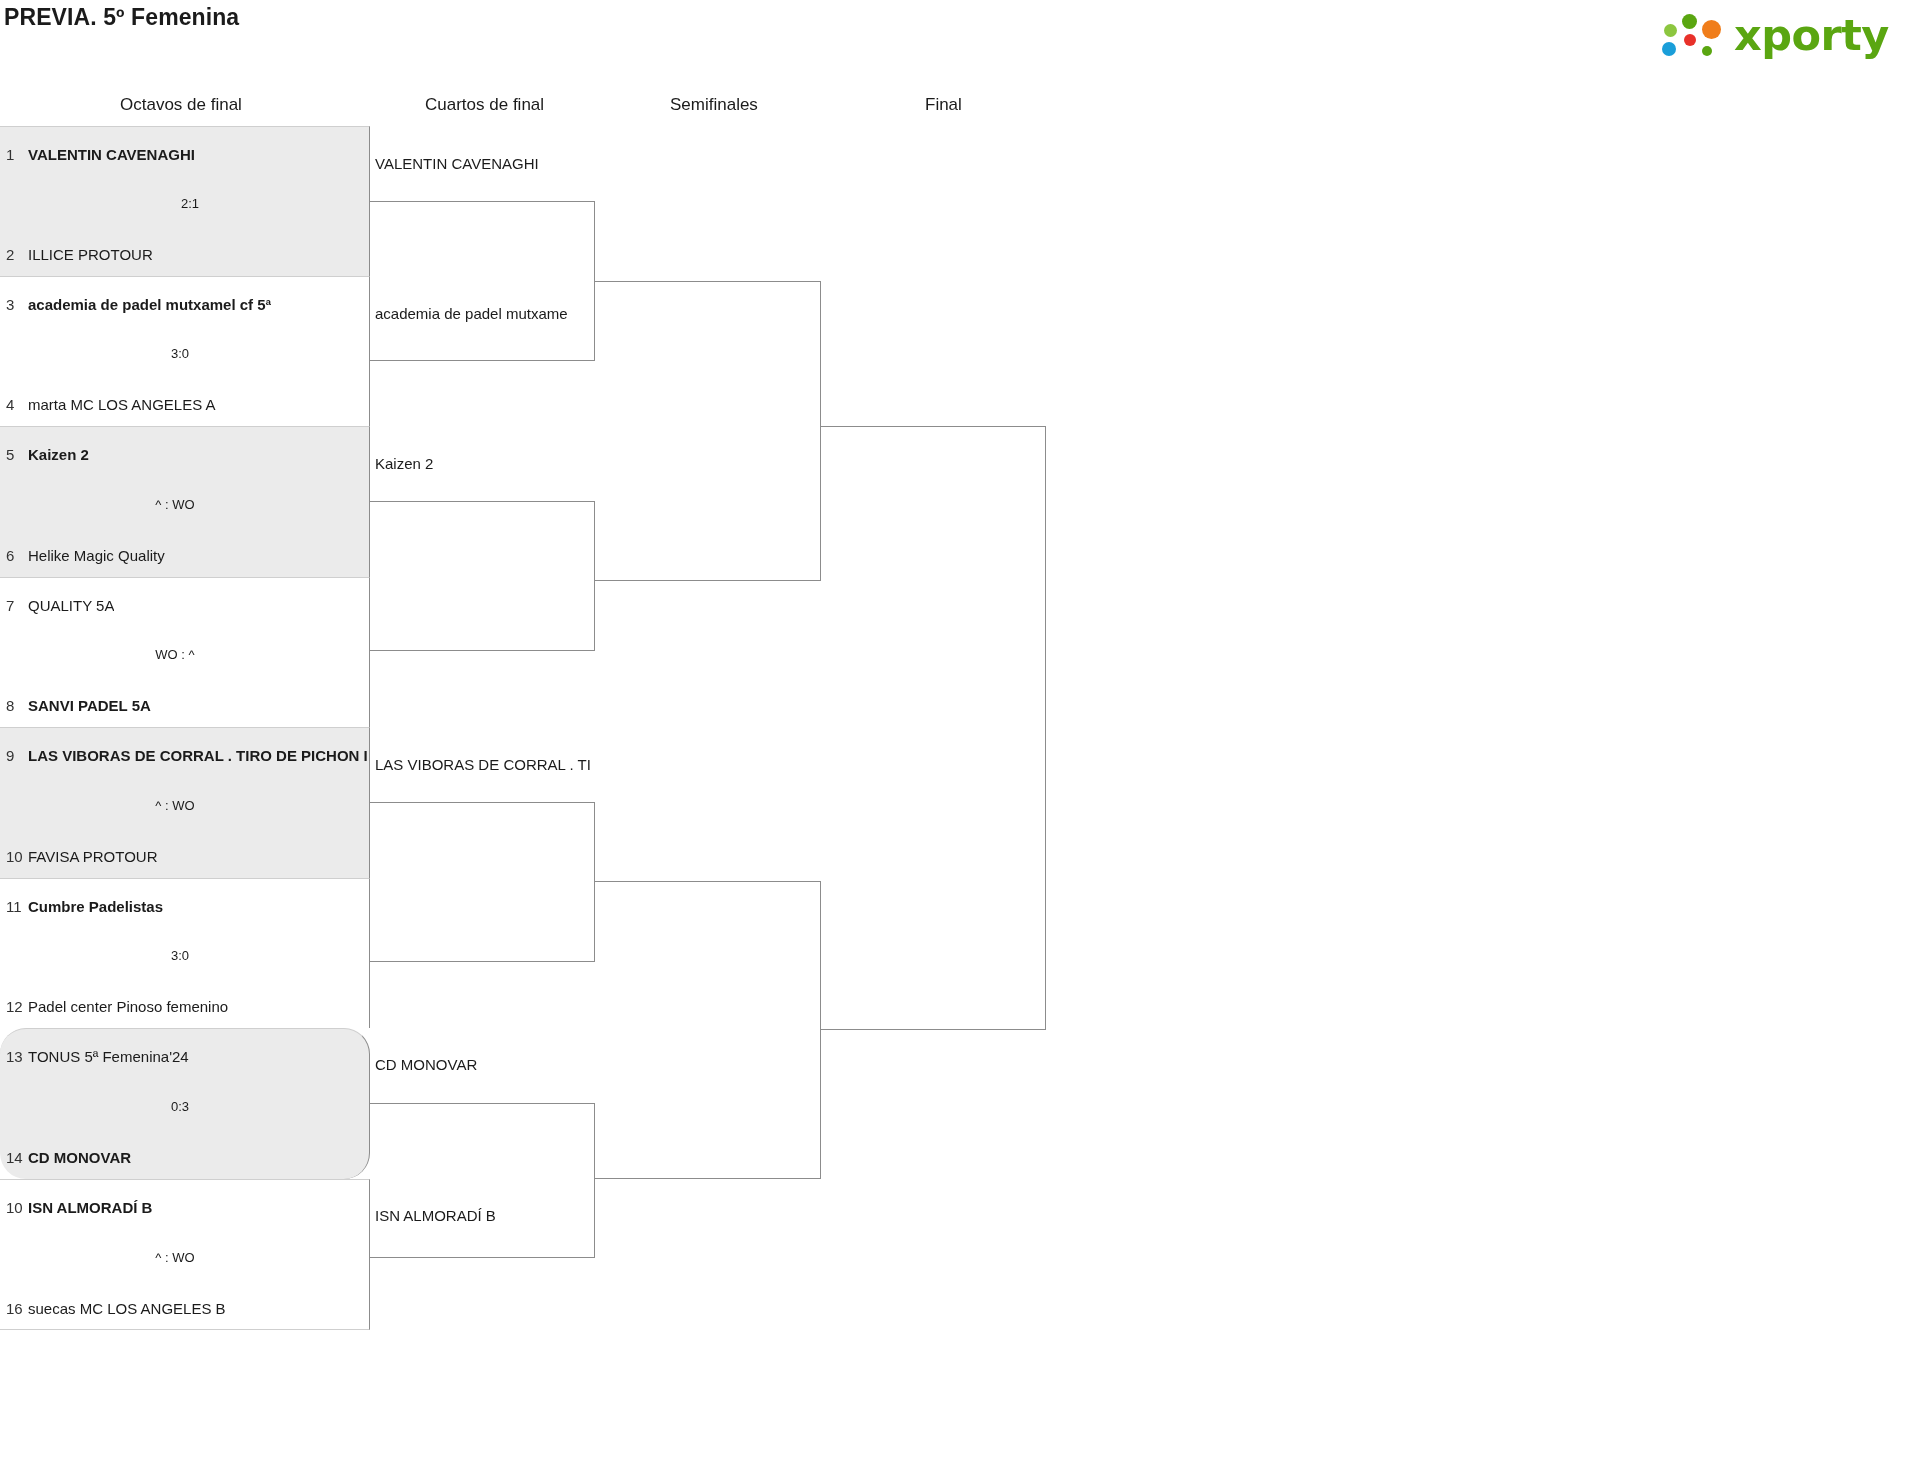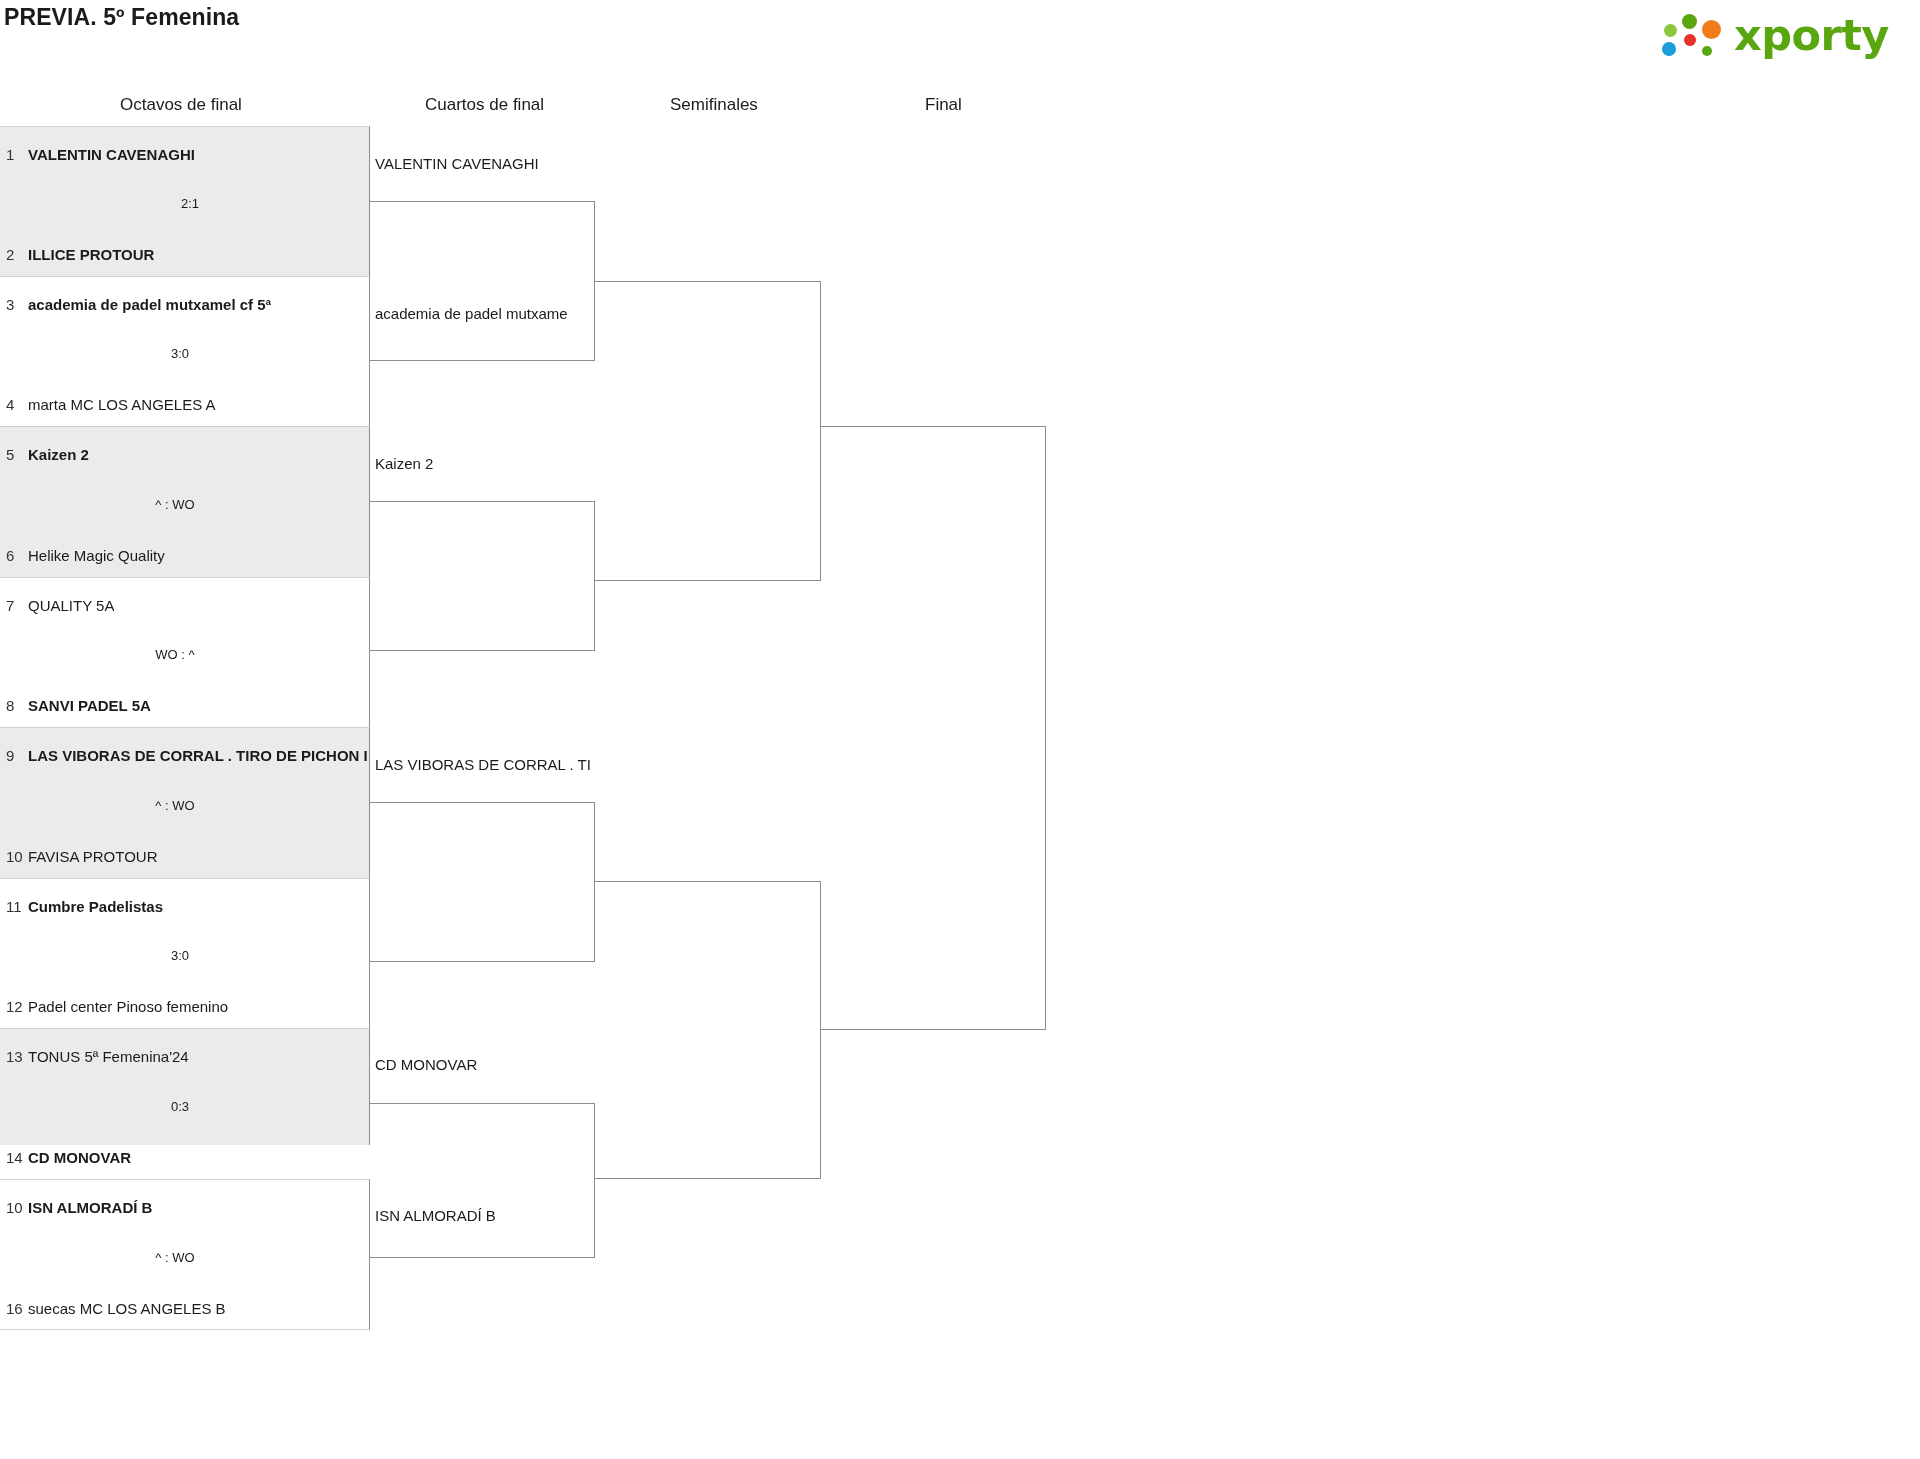--- a/index.html
+++ b/index.html
@@ -159,21 +159,21 @@
 <div class="round-header" style="left:660px; top:95px;">Semifinales</div>
 <div class="round-header" style="left:915px; top:95px;">Final</div>
 
 <div id="bracket">
 
   <div class="r1-cell shaded" style="top:126px; height:150px;">
     <div class="seed" style="top:19px;">1</div>
     <div class="team win" style="top:19px;">VALENTIN CAVENAGHI</div>
     <div class="score" style="top:69px; left:150px; width:80px;">2:1</div>
     <div class="seed" style="top:119px;">2</div>
-    <div class="team" style="top:119px;font-weight:bold;">ILLICE PROTOUR</div>
+    <div class="team" style="top:119px;">ILLICE PROTOUR</div>
   </div>
 
   <div class="r1-cell" style="top:276px; height:150px;">
     <div class="seed" style="top:19px;">3</div>
     <div class="team win" style="top:19px;">academia de padel mutxamel cf 5ª</div>
     <div class="score" style="top:69px; left:140px; width:80px;">3:0</div>
     <div class="seed" style="top:119px;">4</div>
     <div class="team" style="top:119px;">marta MC LOS ANGELES A</div>
   </div>
 
@@ -202,21 +202,21 @@
   </div>
 
   <div class="r1-cell" style="top:878px; height:150px;padding-left:20px;">
     <div class="seed" style="top:19px;">11</div>
     <div class="team win" style="top:19px;">Cumbre Padelistas</div>
     <div class="score" style="top:69px; left:140px; width:80px;">3:0</div>
     <div class="seed" style="top:119px;">12</div>
     <div class="team" style="top:119px;">Padel center Pinoso femenino</div>
   </div>
 
-  <div class="r1-cell shaded" style="top:1028px; height:117px;">
+  <div class="r1-cell shaded" style="top:1028px; height:151px;border-radius:26px;">
     <div class="seed" style="top:19px;">13</div>
     <div class="team" style="top:19px;">TONUS 5ª Femenina'24</div>
     <div class="score" style="top:70px; left:140px; width:80px;">0:3</div>
     <div class="seed" style="top:120px;">14</div>
     <div class="team win" style="top:120px;">CD MONOVAR</div>
   </div>
 
   <div class="r1-cell last" style="top:1179px; height:151px;">
     <div class="seed" style="top:19px;">10</div>
     <div class="team win" style="top:19px;">ISN ALMORADÍ B</div>

